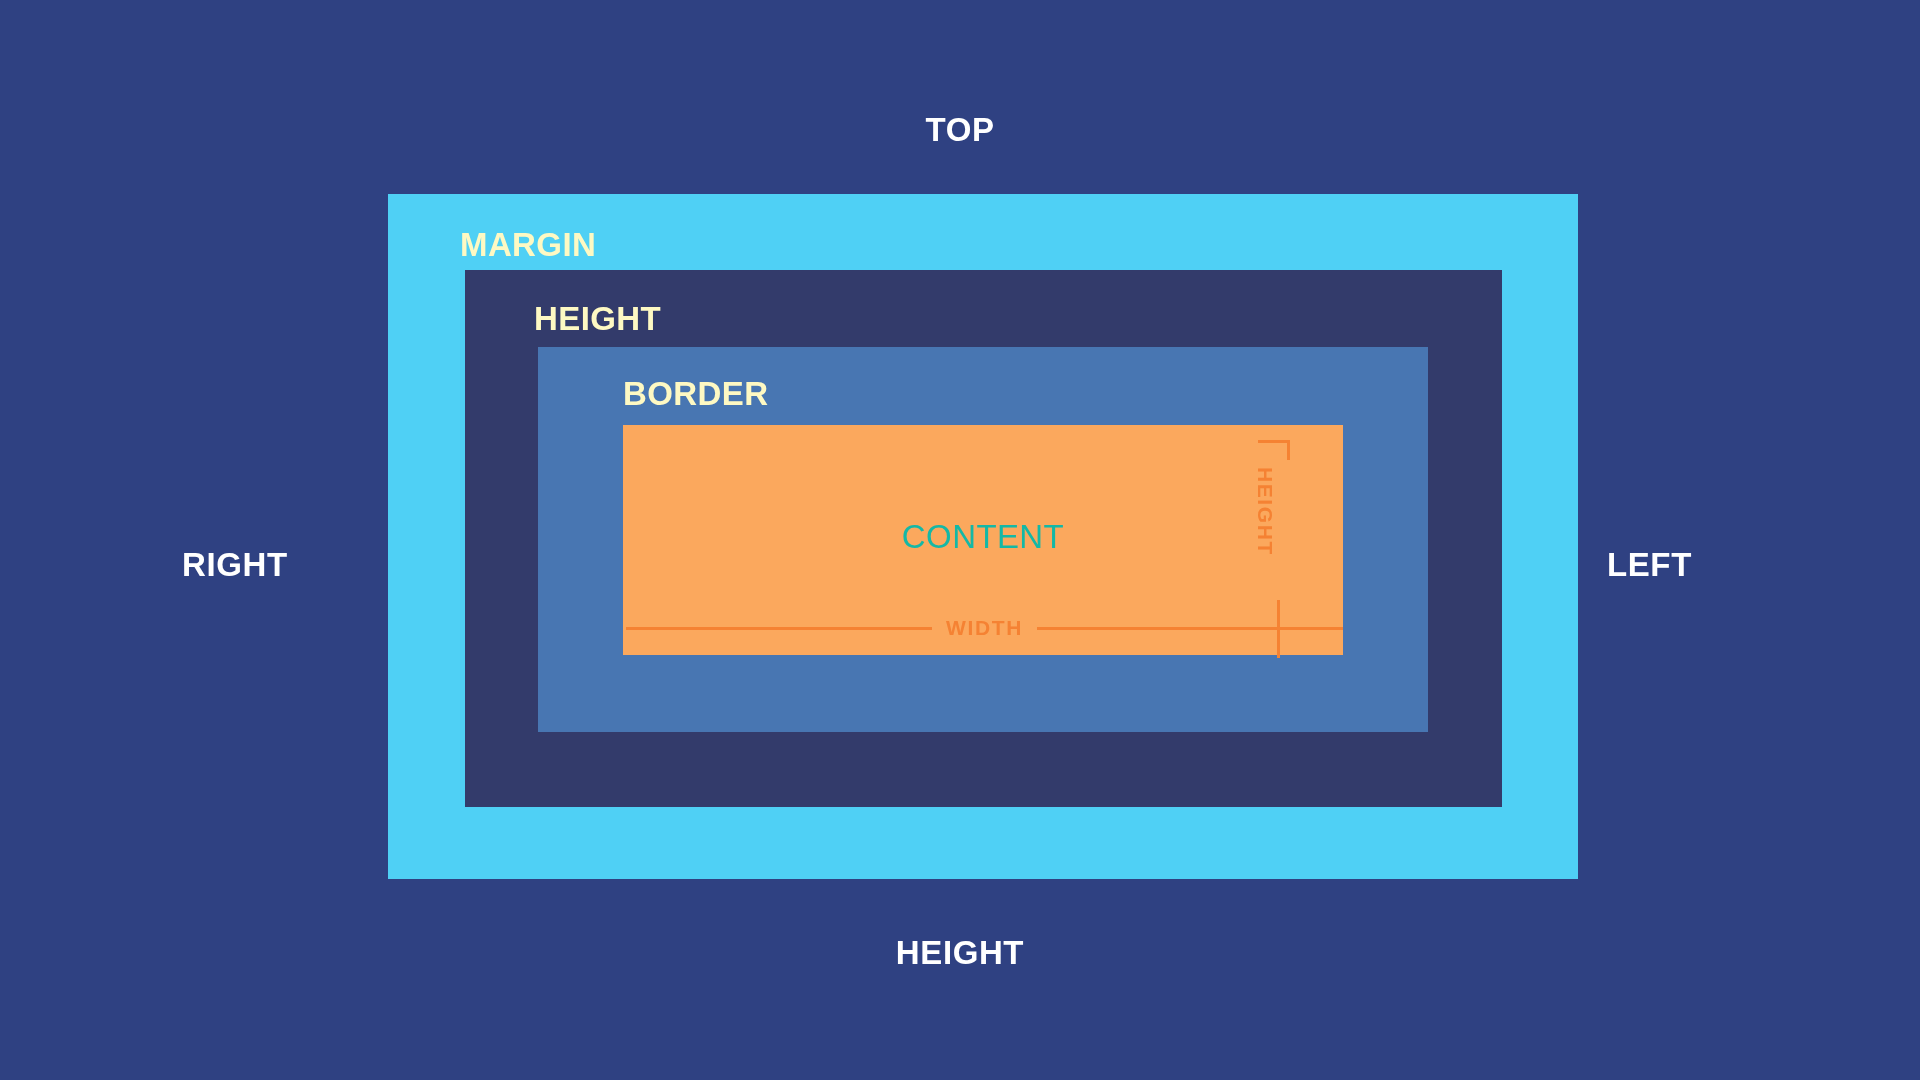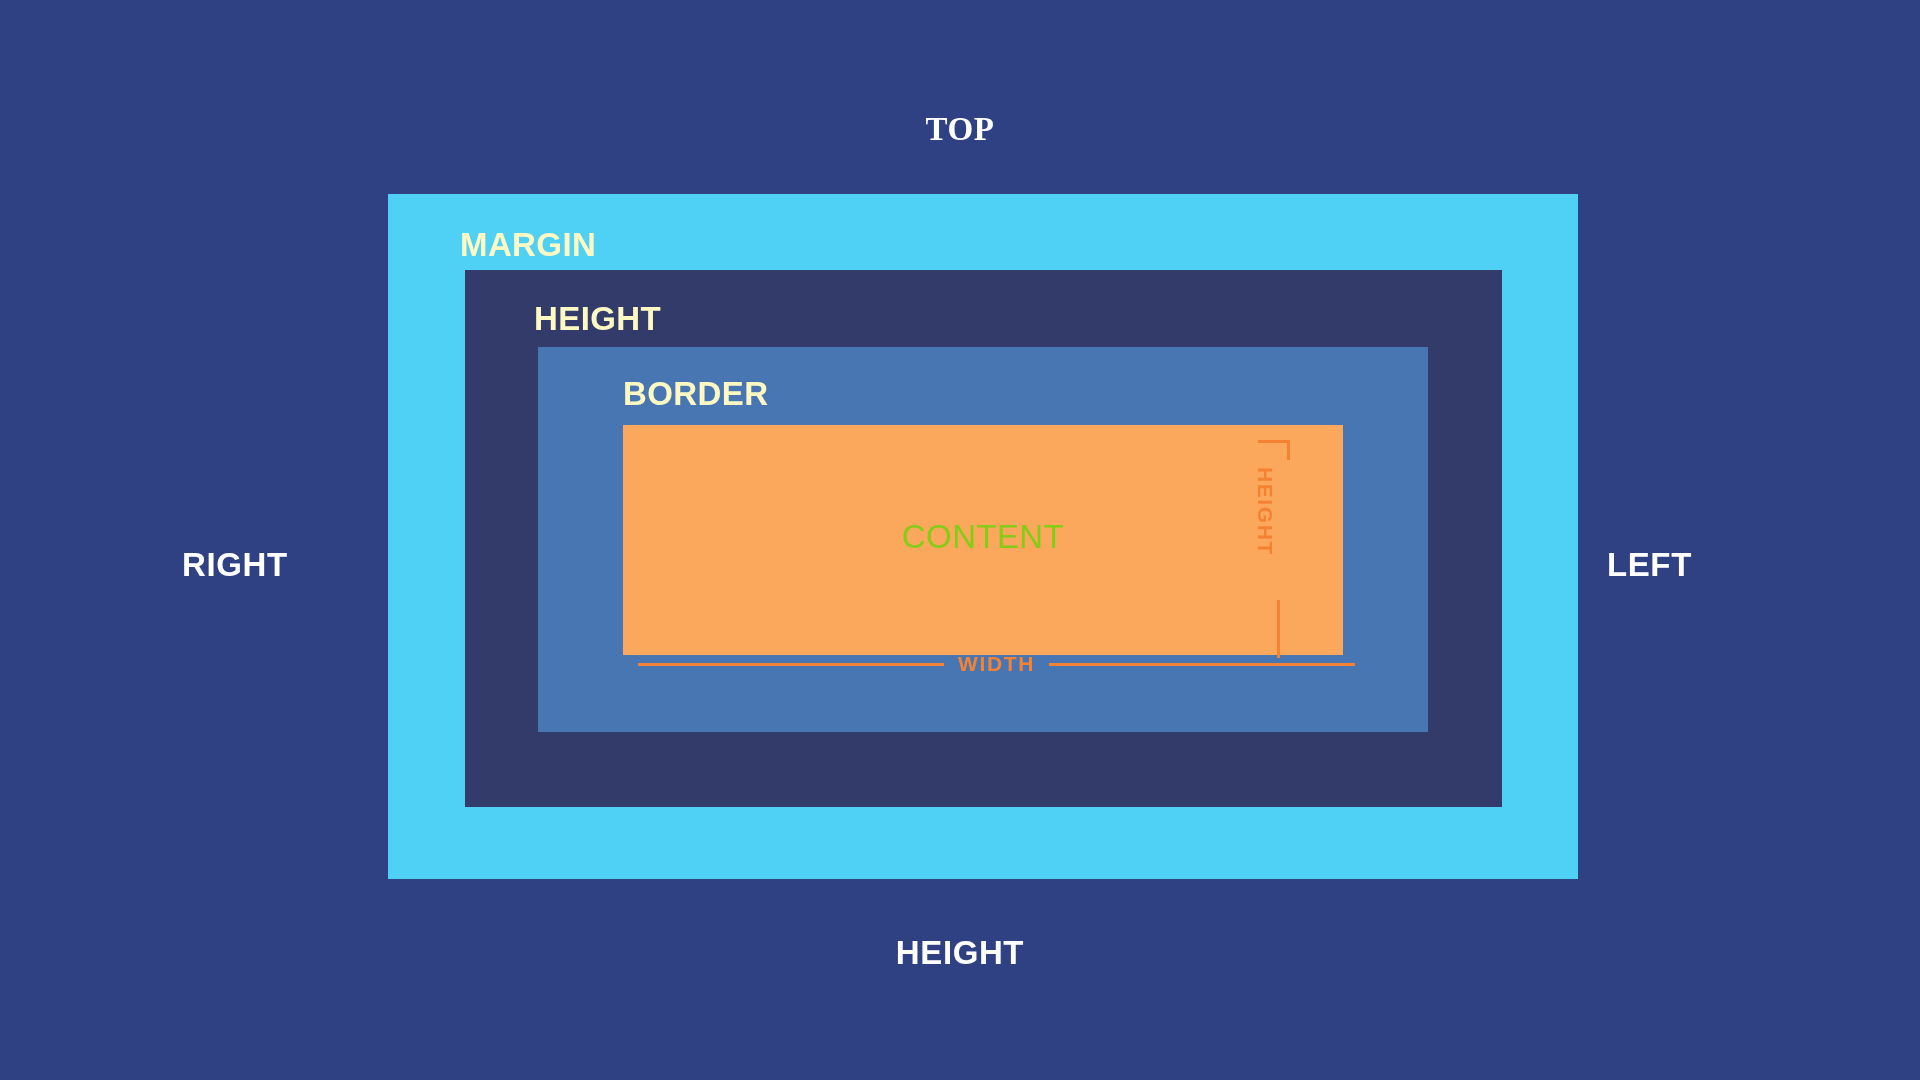--- a/index.html
+++ b/index.html
@@ -24,21 +24,21 @@
 
   
   .edge-label {
     position: absolute;
     color: #ffffff;
     font-weight: bold;
     font-size: 33px;
     letter-spacing: 0.6px;
     white-space: nowrap;
   }
-  #label-top    { top: 111px; left: 0; width: 1920px; text-align: center; font-family: Liberation Serif, serif; }
+  #label-top    { top: 111px; left: 0; width: 1920px; text-align: center; }
   #label-bottom { top: 934px; left: 0; width: 1920px; text-align: center; }
   #label-left   { top: 546px; left: 182px; }
   #label-right  { top: 546px; left: 1607px; }
 
   
   .box {
     position: absolute;
     box-sizing: border-box;
   }
   #margin-box {
@@ -75,37 +75,36 @@
   #label-border  { left: 534px; top: 300px; }
   #label-padding { left: 623px; top: 375px; }
 
   
   #label-content {
     position: absolute;
     left: 623px;
     top: 518px;
     width: 720px;
     text-align: center;
-    color: #84cc16;
+    color: #14b8a6;
     font-weight: normal;
     font-size: 33px;
     letter-spacing: 0.4px;
     white-space: nowrap;
   }
 
   
   #width-measure {
     position: absolute;
     left: 623px;
-    top: 648px;
+    top: 612px;
     width: 720px;
     height: 32px;
     display: flex;
     align-items: center;
-    padding-left: 12px;
   }
   #width-measure .rule {
     flex: 1 1 auto;
     height: 3px;
     background: #f58233;
   }
   #width-measure .rule-left  { margin-left: 3px; }
   #width-measure .rule-right { margin-right: 0px; }
   #width-label {
     color: #f58233;

